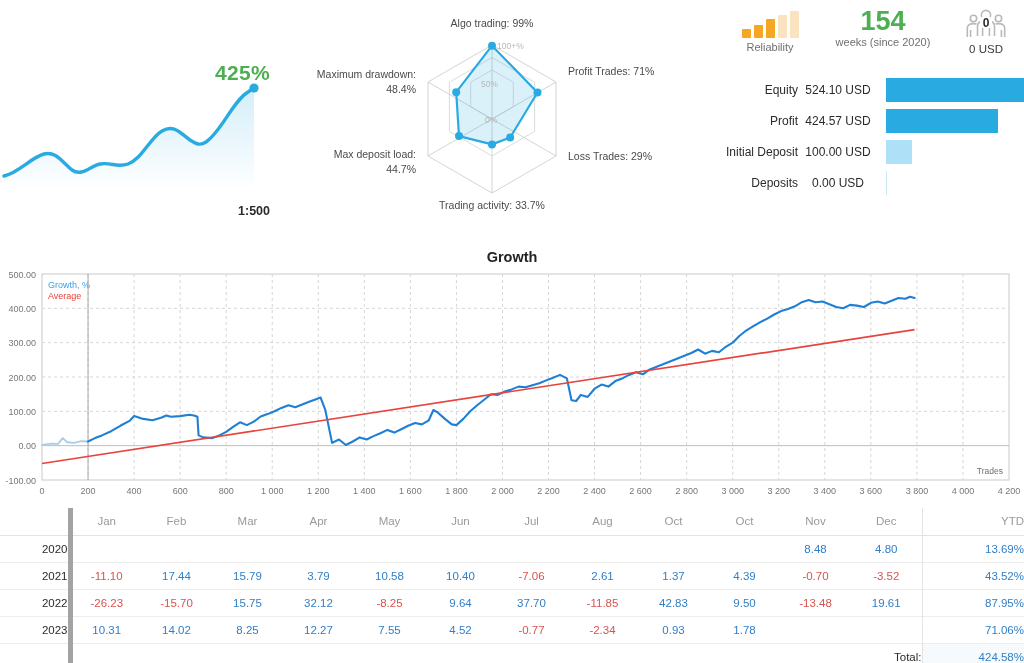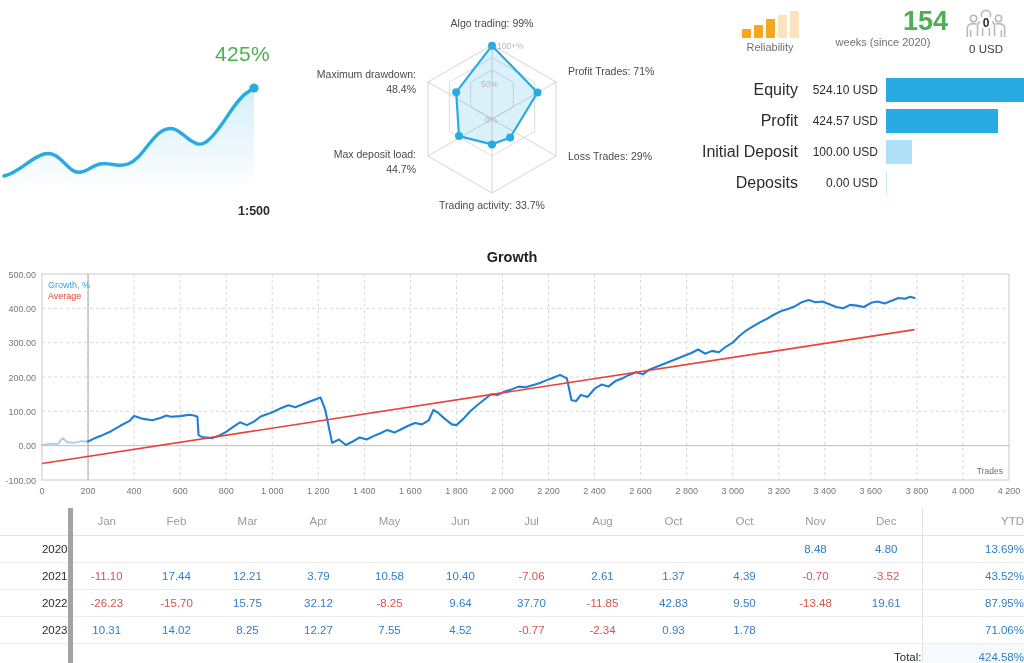--- a/index.html
+++ b/index.html
@@ -11,22 +11,22 @@
     overflow: hidden;
   }
 
   
   #top-band { position: relative; width: 1024px; height: 238px; }
 
   
   #sparkline-panel { position: absolute; left: 0; top: 0; width: 292px; height: 238px; }
   #sparkline-svg { position: absolute; left: 0; top: 30px; width: 270px; height: 160px; }
   #sparkline-value {
-    position: absolute; right: 22px; top: 42px;
-    font-size: 21px; font-weight: normal; color: #4caf50; letter-spacing: .3px;
+    position: absolute; right: 22px; top: 61px;
+    font-size: 21px; font-weight: bold; color: #4caf50; letter-spacing: .3px;
   }
   #broker-row {
     position: absolute; left: 8px; top: 203px; width: 270px; height: 20px;
     display: flex; align-items: center;
   }
   #verified-icon { width: 14px; height: 14px; flex: 0 0 14px; margin-right: 6px; }
   #broker-name { font-size: 12.5px; color: #2b2b2b; }
   #leverage { position: absolute; right: 22px; top: 204px; font-size: 12.5px; font-weight: bold; color: #2b2b2b; }
 
   
@@ -38,31 +38,31 @@
   
   #stats-panel { position: absolute; left: 700px; top: 0; width: 324px; height: 238px; }
   #badges-row { position: absolute; left: 0; top: 6px; width: 324px; height: 60px; }
 
   #reliability-badge { position: absolute; left: 28px; top: 4px; width: 84px; text-align: center; }
   #reliability-bars { height: 28px; display: flex; align-items: flex-end; justify-content: center; gap: 3px; }
   .rel-bar { width: 9px; border-radius: 1px; }
   #reliability-caption { font-size: 11px; color: #707070; margin-top: 3px; }
 
   #weeks-badge { position: absolute; left: 118px; top: 0px; width: 130px; text-align: center; }
-  #weeks-count { font-size: 27px; font-weight: bold; color: #4caf50; line-height: 30px; text-align: right; }
+  #weeks-count { font-size: 27px; font-weight: bold; color: #4caf50; line-height: 30px; }
   #weeks-caption { font-size: 11px; color: #707070; margin-top: 0; }
 
   #subscribers-badge { position: absolute; left: 248px; top: 0px; width: 76px; text-align: center; }
   #subscribers-icon-wrap { height: 36px; display: flex; align-items: center; justify-content: center; }
   #subscribers-caption { font-size: 11.5px; color: #3a3a3a; margin-top: 1px; }
 
   #finance-table { position: absolute; left: 0; top: 74px; width: 324px; }
   .fin-row { position: relative; height: 31px; display: flex; align-items: center; }
-  .fin-label { width: 98px; text-align: right; font-size: 16px; color: #2b2b2b; padding-right: 0; }
-  .fin-value { width: 88px; text-align: right; font-size: 12px; color: #2b2b2b; padding-right: 8px; }
+  .fin-label { width: 98px; text-align: right; font-size: 12px; color: #2b2b2b; padding-right: 0; }
+  .fin-value { width: 88px; text-align: center; font-size: 12px; color: #2b2b2b; padding-right: 8px; }
   .fin-bar-track { position: relative; flex: 1; height: 24px; }
   .fin-bar { position: absolute; left: 0; top: 0; height: 24px; }
 
   
   #growth-panel { position: absolute; left: 0; top: 240px; width: 980px; height: 268px; }
   #growth-title {
     position: absolute; left: 0; top: 9px; width: 1024px; text-align: center;
     font-size: 14.5px; font-weight: bold; color: #222;
   }
   #growth-svg { position: absolute; left: 0; top: 26px; width: 1024px; height: 242px; }
@@ -364,21 +364,21 @@
           <td class="month-cell "></td>
           <td class="month-cell "></td>
           <td class="month-cell pos">8.48</td>
           <td class="month-cell pos">4.80</td>
           <td class="ytd-cell vline-ytd">13.69%</td>
         </tr>
         <tr class="data-row">
           <td class="year-cell vline-year">2021</td>
           <td class="month-cell neg">-11.10</td>
           <td class="month-cell pos">17.44</td>
-          <td class="month-cell pos">12.21</td>
+          <td class="month-cell pos">15.79</td>
           <td class="month-cell pos">3.79</td>
           <td class="month-cell pos">10.58</td>
           <td class="month-cell pos">10.40</td>
           <td class="month-cell neg">-7.06</td>
           <td class="month-cell pos">2.61</td>
           <td class="month-cell pos">1.37</td>
           <td class="month-cell pos">4.39</td>
           <td class="month-cell neg">-0.70</td>
           <td class="month-cell neg">-3.52</td>
           <td class="ytd-cell vline-ytd">43.52%</td>

